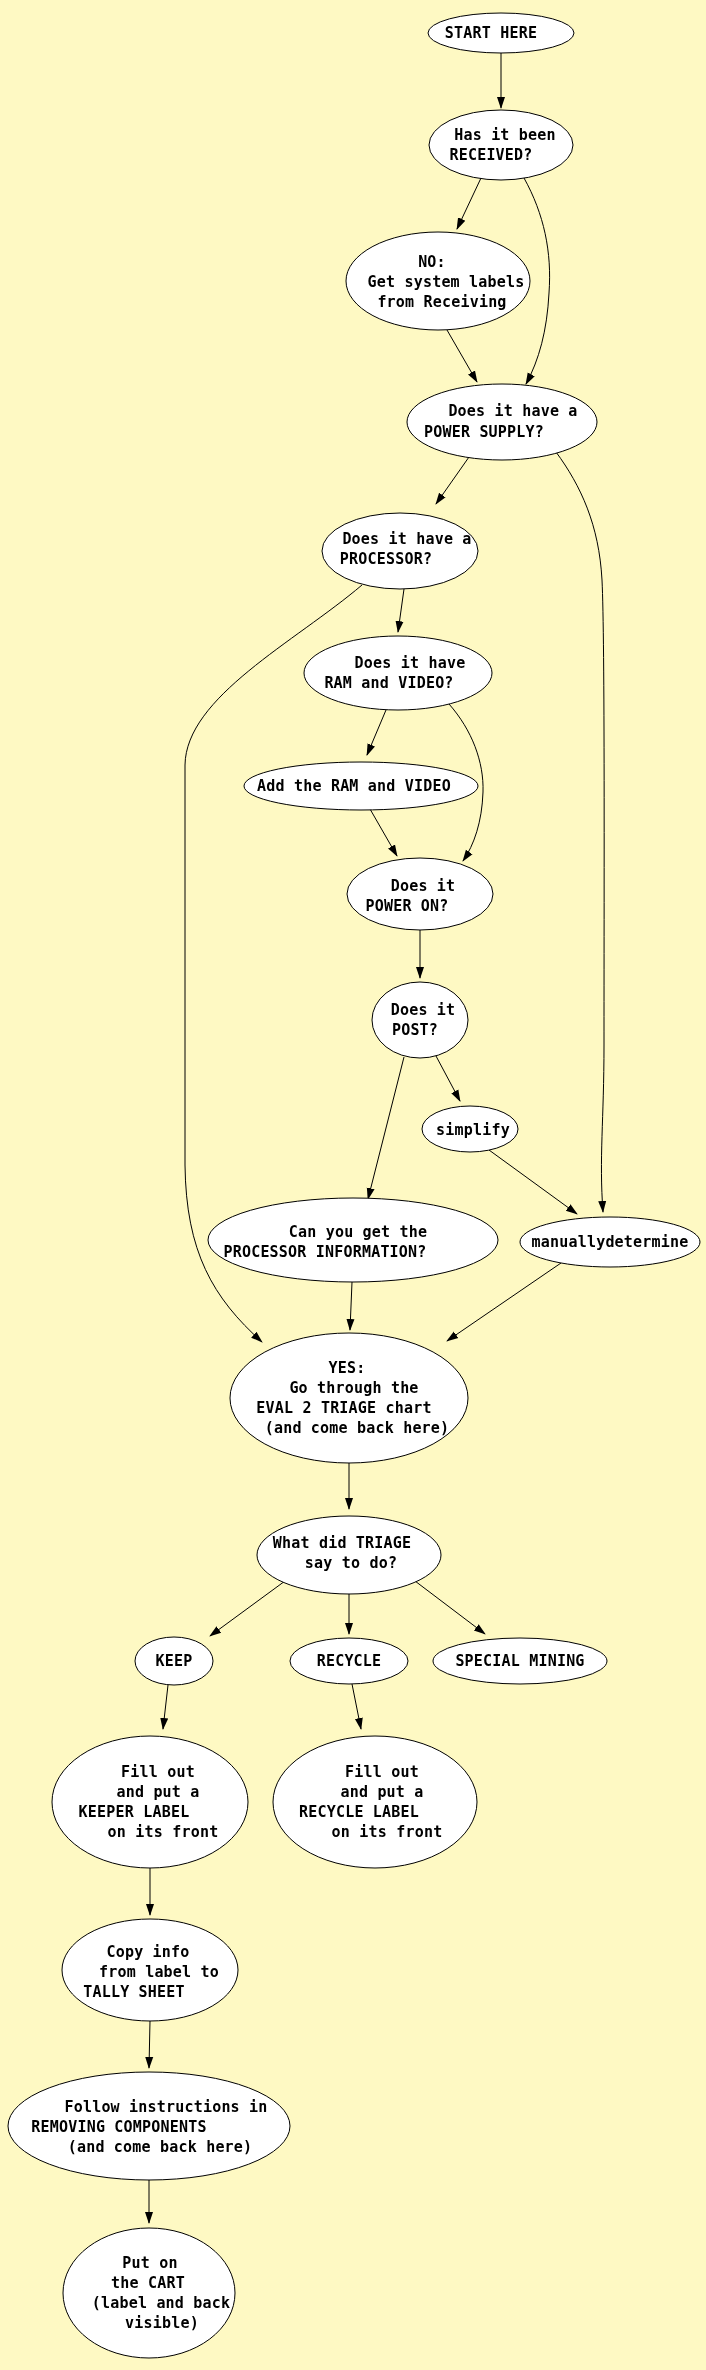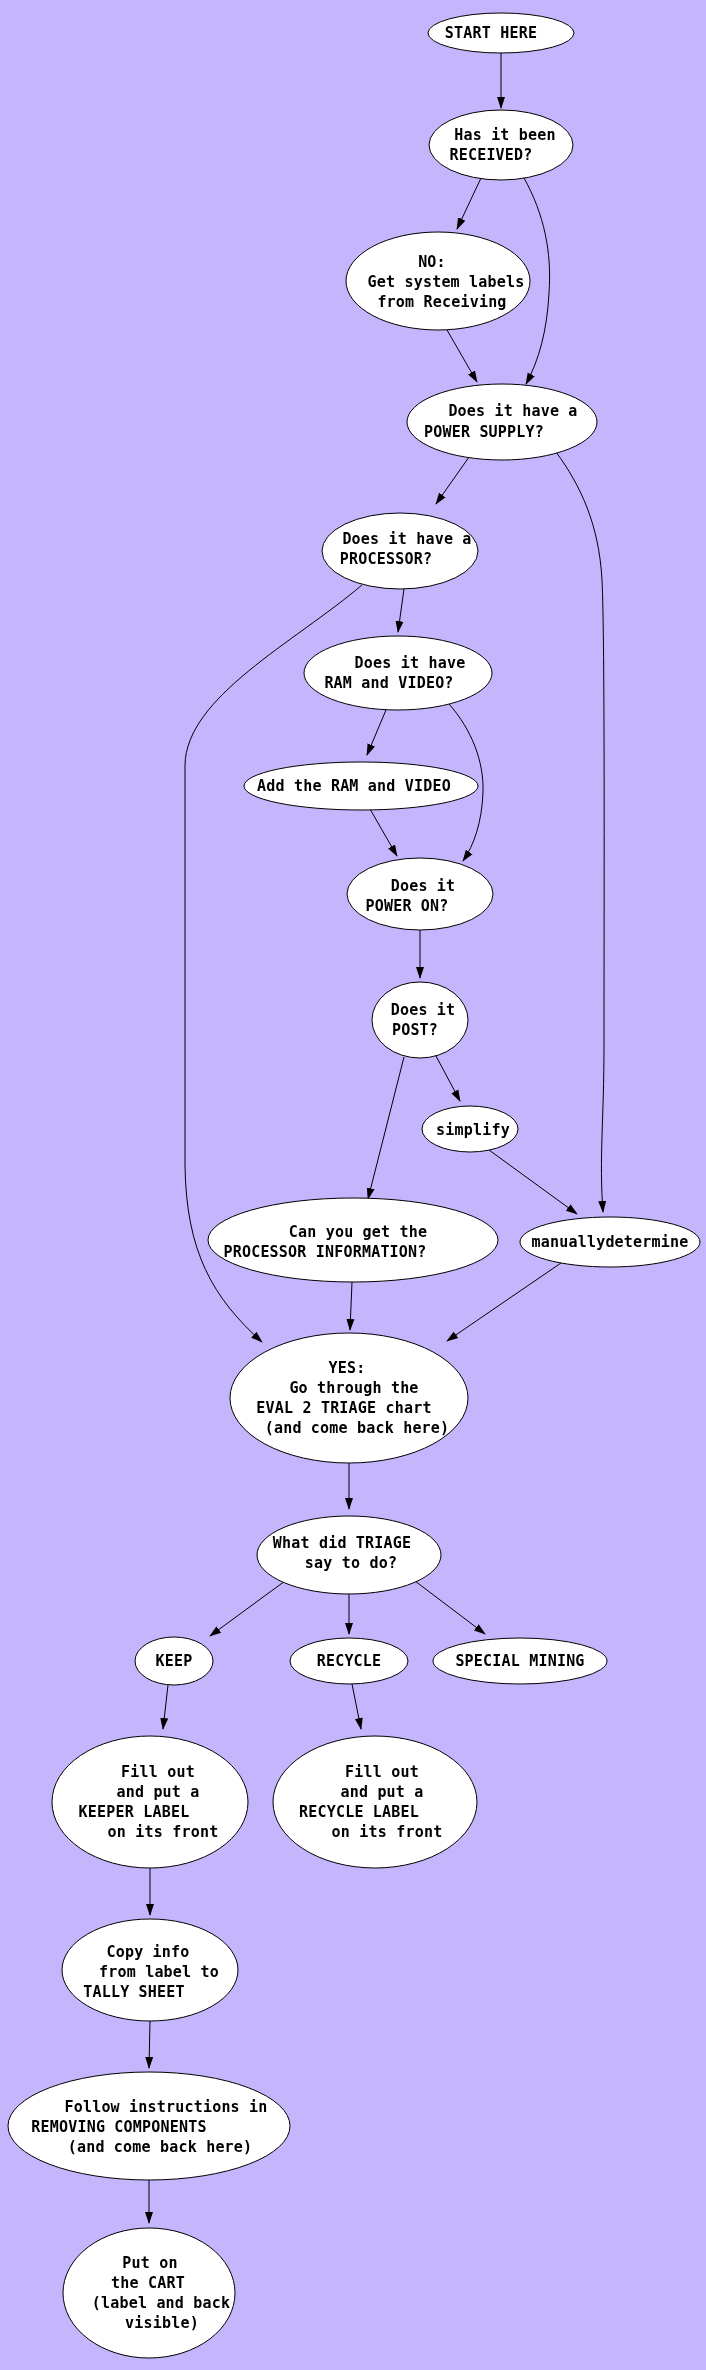--- a/index.html
+++ b/index.html
@@ -1,16 +1,16 @@
 <!DOCTYPE html>
 <html><head>
 <meta charset="utf-8">
 <style>
   html, body { margin: 0; padding: 0; background: #ffffff; }
-  .canvas { position: relative; width: 706px; height: 2370px; background: #c4b5fd; }
+  .canvas { position: relative; width: 706px; height: 2370px; background: #fef9c3; }
   svg text {
     font-family: "DejaVu Sans Mono", "Liberation Mono", monospace;
     font-size: 15px;
     font-weight: bold;
     letter-spacing: 0.2px;
     fill: #000000;
   }
   svg ellipse { fill: #ffffff; stroke: #000000; stroke-width: 1; }
   svg path.edge { fill: none; stroke: #000000; stroke-width: 1; }
 </style>

